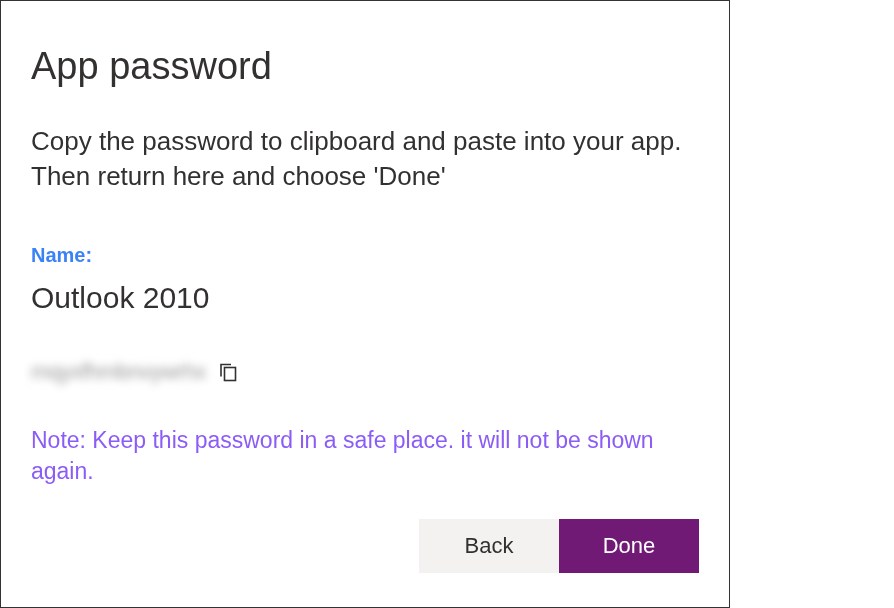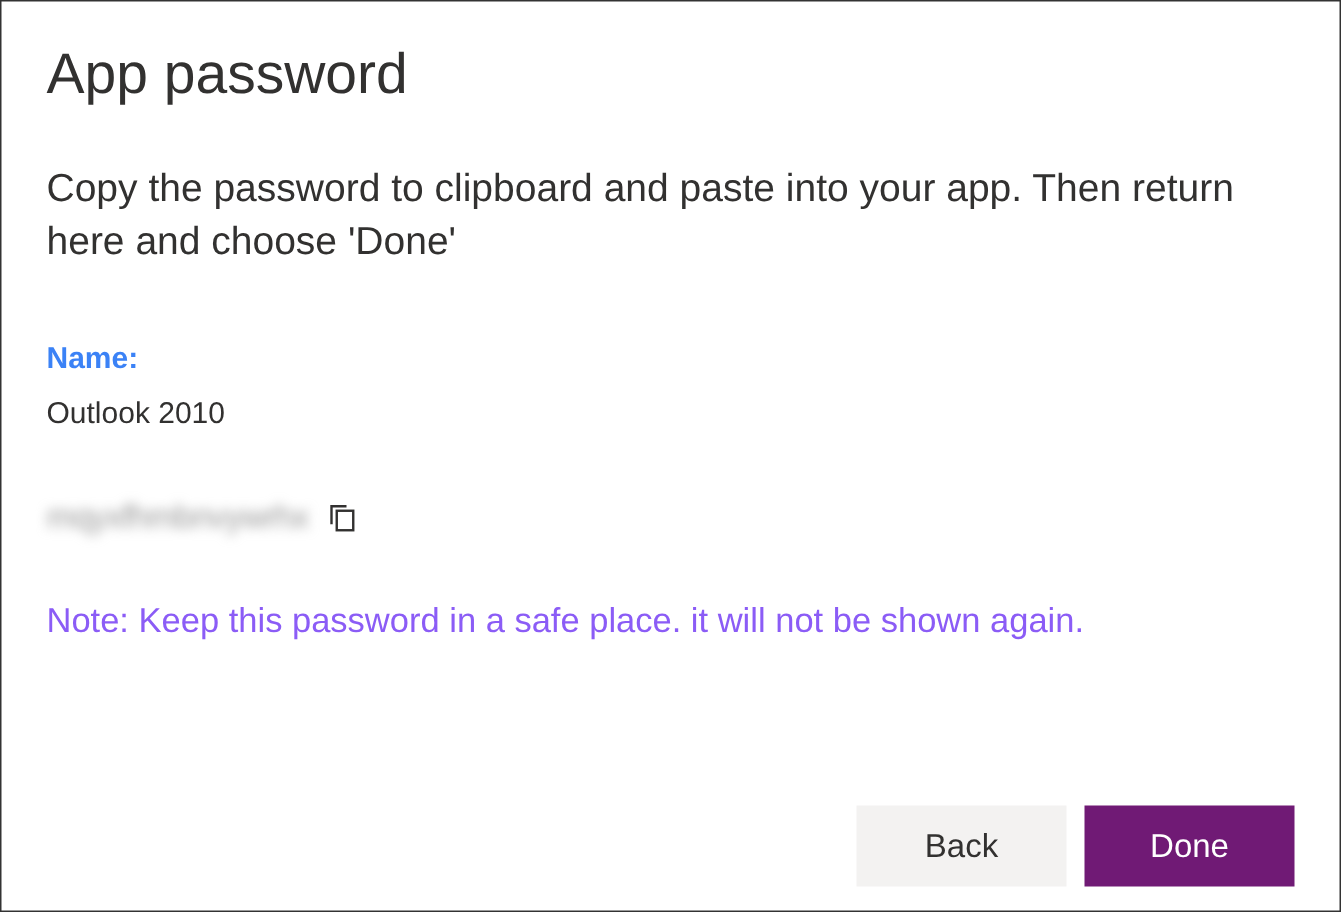--- a/index.html
+++ b/index.html
@@ -8,24 +8,24 @@
       padding: 0;
     }
     body {
       font-family: 'Segoe UI', -apple-system, BlinkMacSystemFont, sans-serif;
       background: #fff;
       width: 894px;
       height: 608px;
       overflow: hidden;
     }
     .panel {
-      width: 894px;
+      width: 730px;
       height: 608px;
       border: 1px solid #333;
-      padding: 24px 30px 30px 30px;
+      padding: 40px 30px 30px 30px;
       position: relative;
       background: #fff;
     }
     .title {
       font-size: 38px;
       font-weight: 300;
       color: #323130;
       margin-bottom: 36px;
       margin-top: 4px;
     }
@@ -36,21 +36,21 @@
       line-height: 1.35;
       margin-bottom: 50px;
     }
     .field-label {
       font-size: 20px;
       font-weight: 700;
       color: #3b82f6;
       margin-bottom: 14px;
     }
     .field-value {
-      font-size: 20px;
+      font-size: 30px;
       font-weight: 400;
       color: #323130;
       margin-bottom: 44px;
     }
     .password-row {
       display: flex;
       align-items: center;
       gap: 10px;
       margin-bottom: 40px;
     }
@@ -69,24 +69,24 @@
       flex-shrink: 0;
     }
     .note {
       font-size: 23px;
       font-weight: 400;
       color: #8b5cf6;
       line-height: 1.35;
     }
     .button-row {
       position: absolute;
-      bottom: 16px;
+      bottom: 34px;
       right: 30px;
       display: flex;
-      gap: 12px;
+      gap: 0;
     }
     .btn {
       min-width: 140px;
       height: 54px;
       font-size: 22px;
       font-family: inherit;
       display: flex;
       align-items: center;
       justify-content: center;
       border: none;

